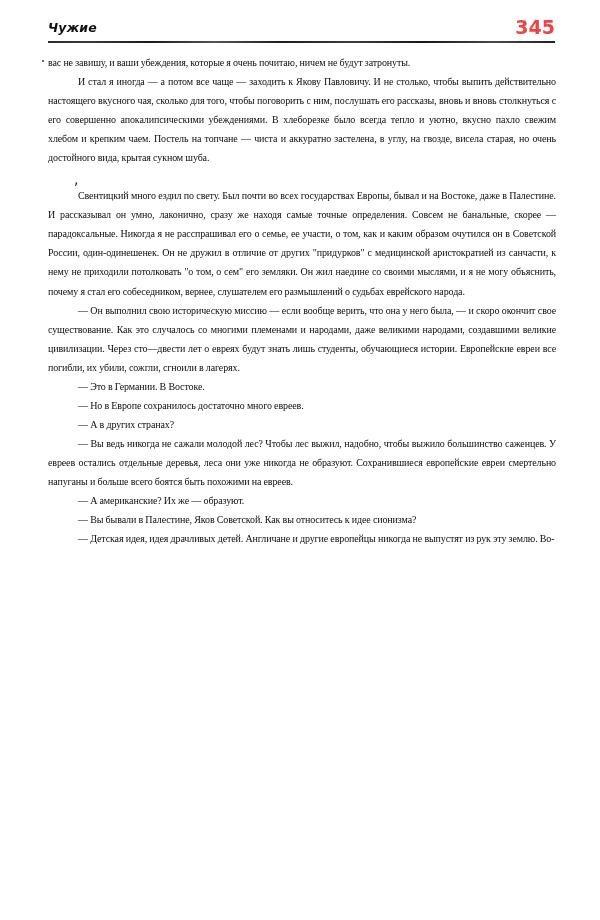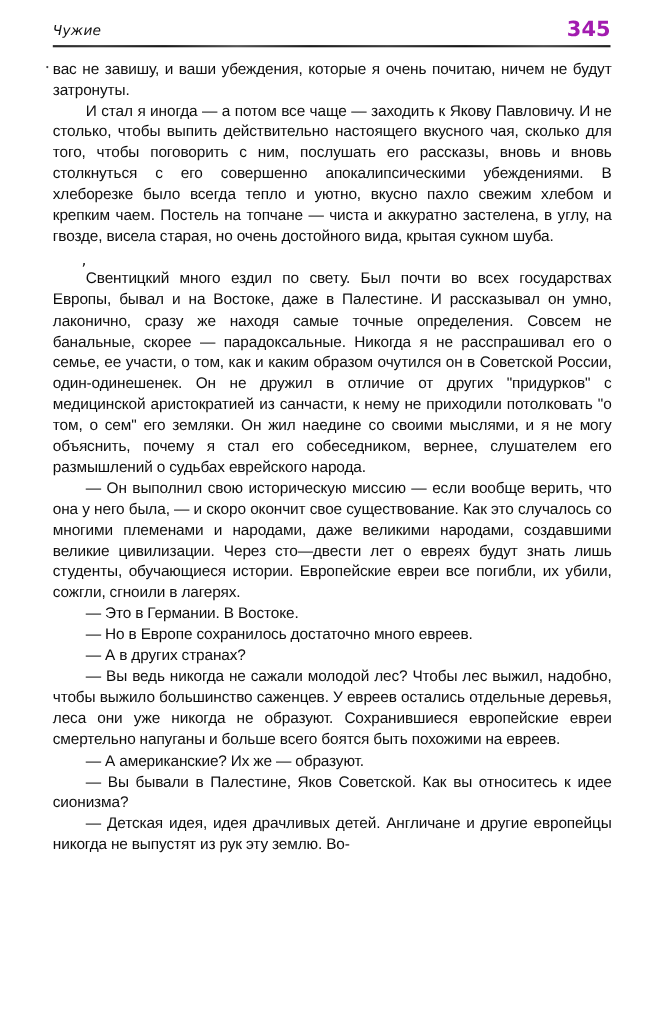--- a/index.html
+++ b/index.html
@@ -30,36 +30,36 @@
     right: 45px;
     top: 20px;
     height: 24px;
   }
   .rh-title {
     position: absolute;
     left: 0;
     top: 0;
     font-family: "DejaVu Sans", sans-serif;
     font-style: italic;
-    font-weight: 400;
+    font-weight: 700;
     font-size: 12.5px;
     letter-spacing: 0.2px;
     line-height: 16px;
     color: #111;
     white-space: nowrap;
   }
   .rh-folio {
     position: absolute;
     right: 0;
     top: -4px;
     font-family: "DejaVu Sans", sans-serif;
     font-weight: 700;
     font-size: 19px;
     line-height: 22px;
-    color: #a21caf;
+    color: #ef4444;
     white-space: nowrap;
   }
   .rh-rule {
     position: absolute;
     left: 0;
     right: 0;
     top: 21px;
     height: 2px;
     background: linear-gradient(90deg,
         #2a2a2a 0%, #3a3a3a 8%, #1a1a1a 20%, #555 33%,
@@ -69,22 +69,22 @@
   
   .textblock {
     position: absolute;
     left: 48px;
     top: 53px;
     width: 508px;
   }
 
   p.para {
     margin: 0;
-    font-family: Liberation Sans, sans-serif;
-    font-size: 14px;
+    font-family: Liberation Serif, serif;
+    font-size: 10px;
     line-height: 19.05px;
     text-align: justify;
     text-justify: inter-word;
     color: #0d0d0d;
     hyphens: none;
     word-spacing: -0.1px;
     letter-spacing: -0.12px;
   }
   p.para.indent {
     text-indent: 30px;

